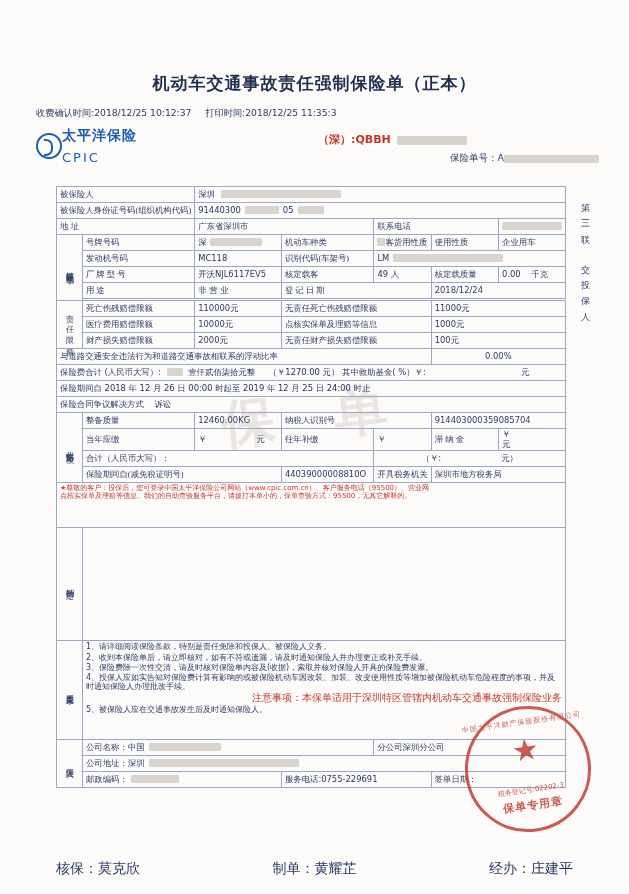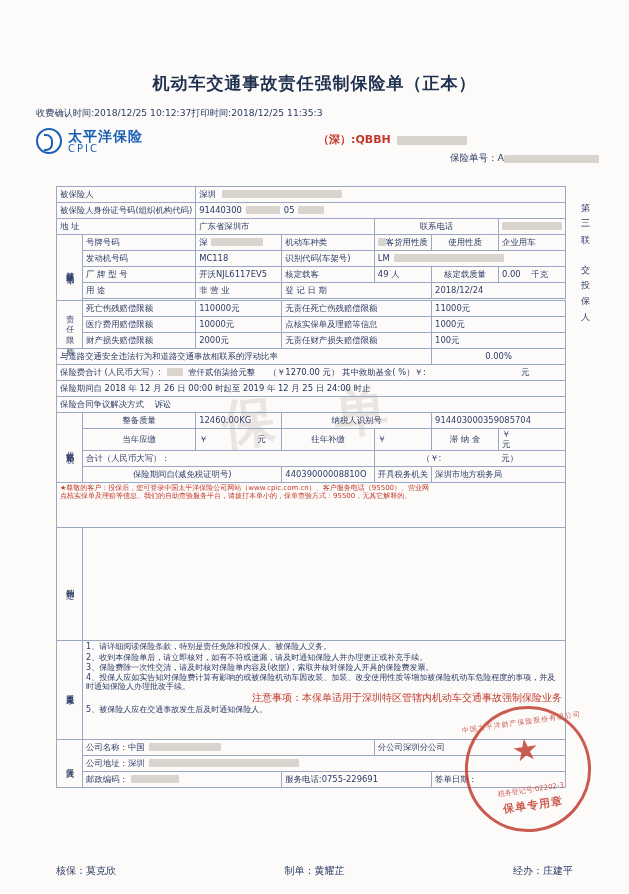--- a/index.html
+++ b/index.html
@@ -27,41 +27,41 @@
   .title{
     position:absolute;top:72px;left:0;right:0;
     text-align:center;
     font-size:17px;font-weight:bold;color:#20304f;
     letter-spacing:1px;
     font-family:"DejaVu Sans","Liberation Sans",sans-serif;
   }
   .timeline{
     position:absolute;top:107px;left:36px;right:20px;
     font-size:9.2px;color:#2c3c66;
-    display:flex;gap:0;white-space:nowrap;
+    display:flex;gap:14px;white-space:nowrap;
   }
   .logo-row{
     position:absolute;top:128px;left:36px;right:30px;height:34px;
   }
   .logo{
-    position:absolute;left:0;top:0;display:flex;align-items:center;gap:6px;
+    position:absolute;left:0;top:0;display:flex;align-items:center;
   }
   .logo-mark{
     width:22px;height:22px;border-radius:50%;
     border:2px solid #1a5fb4;position:relative;flex:none;
     background:#fff;
   }
   .logo-mark:after{
     content:"";position:absolute;left:6px;top:4px;
     width:7px;height:13px;border:2px solid #1a5fb4;border-left:none;
     border-radius:0 7px 7px 0;
   }
   .logo-text{line-height:1;}
   .logo-cn{font-size:14px;font-weight:bold;color:#1a5fb4;letter-spacing:1px;}
-  .logo-en{font-size:10px;color:#1a5fb4;letter-spacing:2px;margin-top:1px;}
+  .logo-en{font-size:13px;color:#1a5fb4;letter-spacing:2px;margin-top:9px;}
   .qbbh{
     position:absolute;left:282px;top:4px;
     font-size:11px;color:#c0392b;font-weight:bold;
   }
   .qbbh .masked{display:inline-block;width:70px;height:9px;background:#d8d2cc;vertical-align:middle;margin-left:6px;border-radius:1px;}
   .policy-no{
     position:absolute;right:0;top:24px;
     font-size:9.5px;color:#2c3c66;white-space:nowrap;
   }
 
@@ -73,30 +73,30 @@
     font-size:8.4px;
     color:#2c3c66;
   }
   table.doc td{
     border:1px solid #9aa8c4;
     padding:1px 3px;
     height:13px;
     vertical-align:middle;
     line-height:1.15;
   }
-  td.lbl{background:transparent;white-space:nowrap;}
+  td.lbl{background:transparent;white-space:nowrap;font-family:Liberation Serif, serif;}
   td.vlbl{
     width:13px;text-align:center;
     font-size:8px;line-height:1.05;
     letter-spacing:0;
   }
   .vtext{writing-mode:vertical-rl;text-orientation:upright;letter-spacing:1px;margin:0 auto;}
   .val{color:#1d2f5c;}
   .mask{display:inline-block;height:8px;background:#d9d4ce;vertical-align:middle;border-radius:1px;}
-  .ctr{text-align:center;margin-left:40px;}
+  .ctr{text-align:left;margin-left:40px;}
   .rt{text-align:center;}
   .small{font-size:10px;}
 
   
   .note{
     font-size:7px;color:#c0392b;line-height:1.5;padding:3px 5px;
   }
   .impt{
     font-size:8px;color:#2c3c66;line-height:1.6;padding:4px 6px;
   }
@@ -135,21 +135,21 @@
     font-size:7px;color:#c0392b;
   }
   .stamp .st-bot{
     position:absolute;bottom:16px;width:100%;text-align:center;
     font-size:11px;color:#c0392b;font-weight:bold;letter-spacing:1px;
   }
   
   .sigrow{
     position:absolute;left:56px;right:56px;bottom:16px;
     display:flex;justify-content:space-between;
-    font-size:10px;color:#2c3c66;
+    font-size:14px;color:#2c3c66;
   }
   .sigrow span.v{color:#1d2f5c;}
   
   .wm{
     position:absolute;left:0;right:0;top:380px;
     text-align:center;font-size:54px;color:rgba(200,190,180,.35);
     letter-spacing:20px;font-weight:bold;pointer-events:none;
     transform:rotate(-6deg);
   }
 </style>

